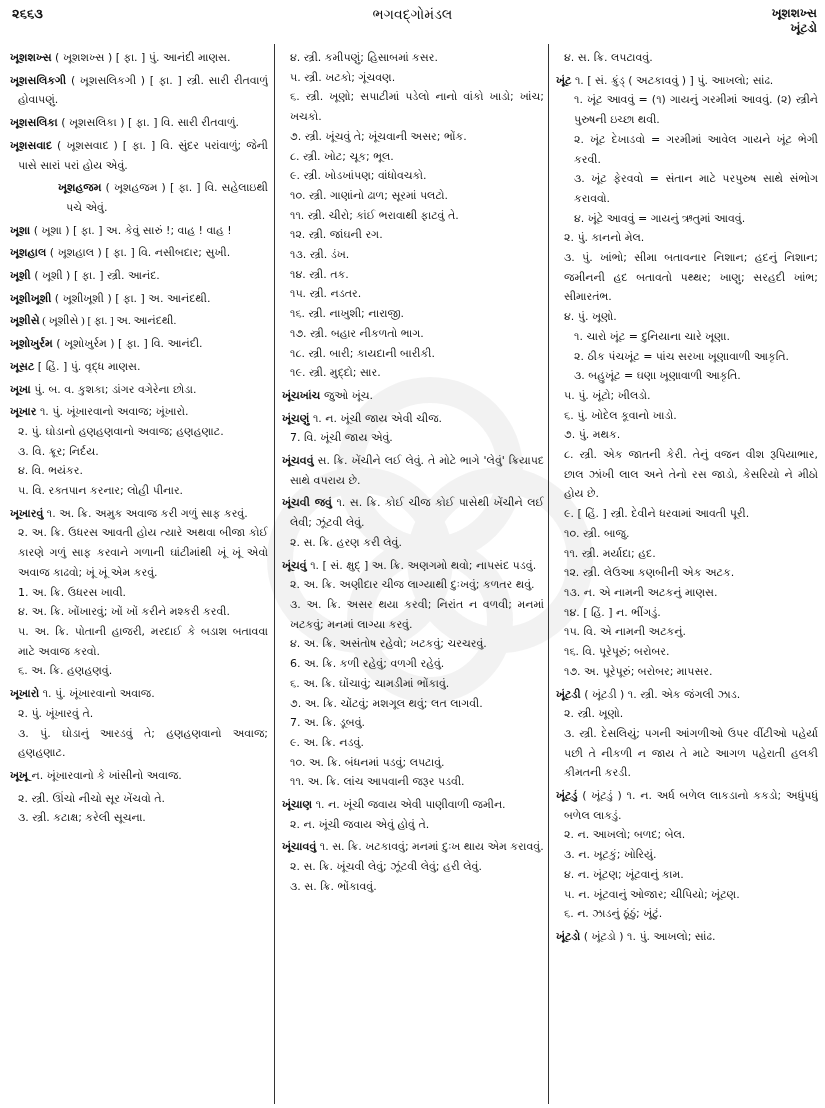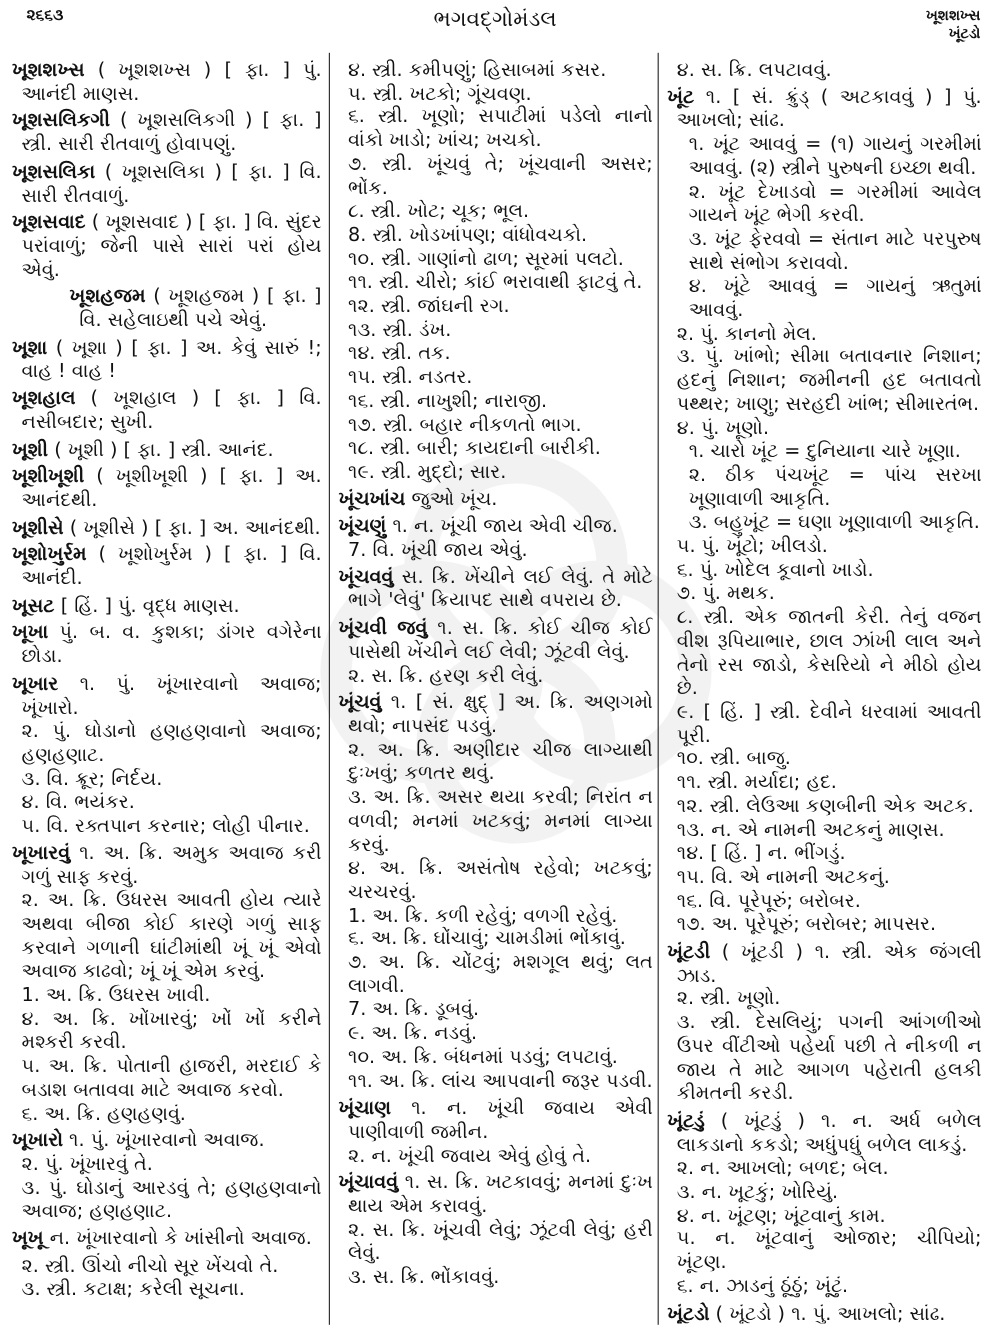--- a/index.html
+++ b/index.html
@@ -4,30 +4,30 @@
 <style>
   html, body { margin: 0; padding: 0; background: #ffffff; }
   body {
     width: 825px; height: 1108px; position: relative; overflow: hidden;
     font-family: "DejaVu Sans", "Liberation Sans", sans-serif;
     color: #111;
   }
   .page-header {
     position: absolute; left: 0; top: 0; width: 825px; height: 40px;
   }
-  .page-number { position: absolute; left: 22px; top: 6px; font-size: 13px; font-weight: bold; }
-  .book-title { position: absolute; left: 0; width: 825px; top: 6px; text-align: center; font-size: 18px; }
+  .page-number { position: absolute; left: 12px; top: 6px; font-size: 13px; font-weight: bold; }
+  .book-title { position: absolute; left: 0; width: 825px; top: 6px; text-align: center; font-size: 14px; }
   .guide-words { position: absolute; right: 8px; top: 6px; text-align: right; font-size: 12px; font-weight: bold; line-height: 15px; }
   .watermark {
     position: absolute; left: 250px; top: 360px; width: 360px; height: 360px;
     opacity: 0.12; pointer-events: none;
   }
   .column {
     position: absolute; top: 48px; height: 1055px; overflow: hidden;
-    font-size: 16px; line-height: 19.7px;
+    font-size: 11px; line-height: 19.7px;
   }
   .col-left  { left: 10px;  width: 258px; }
   .col-mid   { left: 282px; width: 262px; }
   .col-right { left: 556px; width: 262px; }
   .rule {
     position: absolute; top: 44px; width: 1px; height: 1060px; background: #333;
   }
   .rule-1 { left: 274px; }
   .rule-2 { left: 548px; }
   .entry { margin-bottom: 3px; text-align: justify; }
@@ -82,21 +82,21 @@
     <div class="entry">
       <div class="wrap2" style="text-indent: -8px;"><span class="head">ખૂશહાલ</span><span> ( ખૂશહાલ ) [ ફા. ] વિ. નસીબદાર; સુખી.</span></div>
     </div>
     <div class="entry">
       <div class="wrap2" style="text-indent: -8px;"><span class="head">ખૂશી</span><span> ( ખૂશી ) [ ફા. ] સ્ત્રી. આનંદ.</span></div>
     </div>
     <div class="entry">
       <div class="wrap2" style="text-indent: -8px;"><span class="head">ખૂશીખૂશી</span><span> ( ખૂશીખૂશી ) [ ફા. ] અ. આનંદથી.</span></div>
     </div>
     <div class="entry">
-      <div class="wrap2" style="text-indent: -8px;"><span class="head">ખૂશીસે</span><span> ( ખૂશીસે ) [ ફા. ] અ. આનંદથી.</span></div>
+      <div class="wrap2" style="text-indent: -8px; font-family: Liberation Serif, serif;"><span class="head">ખૂશીસે</span><span> ( ખૂશીસે ) [ ફા. ] અ. આનંદથી.</span></div>
     </div>
     <div class="entry">
       <div class="wrap2" style="text-indent: -8px;"><span class="head">ખૂશોખુર્રમ</span><span> ( ખૂશોખુર્રમ ) [ ફા. ] વિ. આનંદી.</span></div>
     </div>
     <div class="entry">
       <div class="wrap2" style="text-indent: -8px;"><span class="head">ખૂસટ</span><span> [ હિં. ] પું. વૃદ્ધ માણસ.</span></div>
     </div>
     <div class="entry">
       <div class="wrap2" style="text-indent: -8px;"><span class="head">ખૂખા</span><span> પું. બ. વ. કુશકા; ડાંગર વગેરેના છોડા.</span></div>
     </div>
@@ -128,21 +128,21 @@
       <div class="sense">૩. સ્ત્રી. કટાક્ષ; કરેલી સૂચના.</div>
     </div>
   </div>
 <div class="column col-mid" id="col-mid">
     <div class="entry">
       <div class="sense">૪. સ્ત્રી. કમીપણું; હિસાબમાં કસર.</div>
       <div class="sense">૫. સ્ત્રી. ખટકો; ગૂંચવણ.</div>
       <div class="sense">૬. સ્ત્રી. ખૂણો; સપાટીમાં પડેલો નાનો વાંકો ખાડો; ખાંચ; ખચકો.</div>
       <div class="sense">૭. સ્ત્રી. ખૂંચવું તે; ખૂંચવાની અસર; ભોંક.</div>
       <div class="sense">૮. સ્ત્રી. ખોટ; ચૂક; ભૂલ.</div>
-      <div class="sense">8. સ્ત્રી. ખોડખાંપણ; વાંધોવચકો.</div>
+      <div class="sense">૯. સ્ત્રી. ખોડખાંપણ; વાંધોવચકો.</div>
       <div class="sense">૧૦. સ્ત્રી. ગાણાંનો ઢાળ; સૂરમાં પલટો.</div>
       <div class="sense">૧૧. સ્ત્રી. ચીરો; કાંઈ ભરાવાથી ફાટવું તે.</div>
       <div class="sense">૧૨. સ્ત્રી. જાંઘની રગ.</div>
       <div class="sense">૧૩. સ્ત્રી. ડંખ.</div>
       <div class="sense">૧૪. સ્ત્રી. તક.</div>
       <div class="sense">૧૫. સ્ત્રી. નડતર.</div>
       <div class="sense">૧૬. સ્ત્રી. નાખુશી; નારાજી.</div>
       <div class="sense">૧૭. સ્ત્રી. બહાર નીકળતો ભાગ.</div>
       <div class="sense">૧૮. સ્ત્રી. બારી; કાયદાની બારીકી.</div>
       <div class="sense">૧૯. સ્ત્રી. મુદ્દો; સાર.</div>
@@ -159,21 +159,21 @@
     </div>
     <div class="entry">
       <div class="wrap2" style="text-indent: -8px;"><span class="head">ખૂંચવી જવું</span><span> ૧. સ. ક્રિ. કોઈ ચીજ કોઈ પાસેથી ખેંચીને લઈ લેવી; ઝૂંટવી લેવું.</span></div>
       <div class="sense">૨. સ. ક્રિ. હરણ કરી લેવું.</div>
     </div>
     <div class="entry">
       <div class="wrap2" style="text-indent: -8px;"><span class="head">ખૂંચવું</span><span> ૧. [ સં. ક્ષુદ્ ] અ. ક્રિ. અણગમો થવો; નાપસંદ પડવું.</span></div>
       <div class="sense">૨. અ. ક્રિ. અણીદાર ચીજ લાગ્યાથી દુઃખવું; કળતર થવું.</div>
       <div class="sense">૩. અ. ક્રિ. અસર થયા કરવી; નિરાંત ન વળવી; મનમાં ખટકવું; મનમાં લાગ્યા કરવું.</div>
       <div class="sense">૪. અ. ક્રિ. અસંતોષ રહેવો; ખટકવું; ચરચરવું.</div>
-      <div class="sense">1. અ. ક્રિ. કળી રહેવું; વળગી રહેવું.</div>
+      <div class="sense">6. અ. ક્રિ. કળી રહેવું; વળગી રહેવું.</div>
       <div class="sense">૬. અ. ક્રિ. ઘોંચાવું; ચામડીમાં ભોંકાવું.</div>
       <div class="sense">૭. અ. ક્રિ. ચોંટવું; મશગૂલ થવું; લત લાગવી.</div>
       <div class="sense">7. અ. ક્રિ. ડૂબવું.</div>
       <div class="sense">૯. અ. ક્રિ. નડવું.</div>
       <div class="sense">૧૦. અ. ક્રિ. બંધનમાં પડવું; લપટાવું.</div>
       <div class="sense">૧૧. અ. ક્રિ. લાંચ આપવાની જરૂર પડવી.</div>
     </div>
     <div class="entry">
       <div class="wrap2" style="text-indent: -8px;"><span class="head">ખૂંચાણ</span><span> ૧. ન. ખૂંચી જવાય એવી પાણીવાળી જમીન.</span></div>
       <div class="sense">૨. ન. ખૂંચી જવાય એવું હોવું તે.</div>

